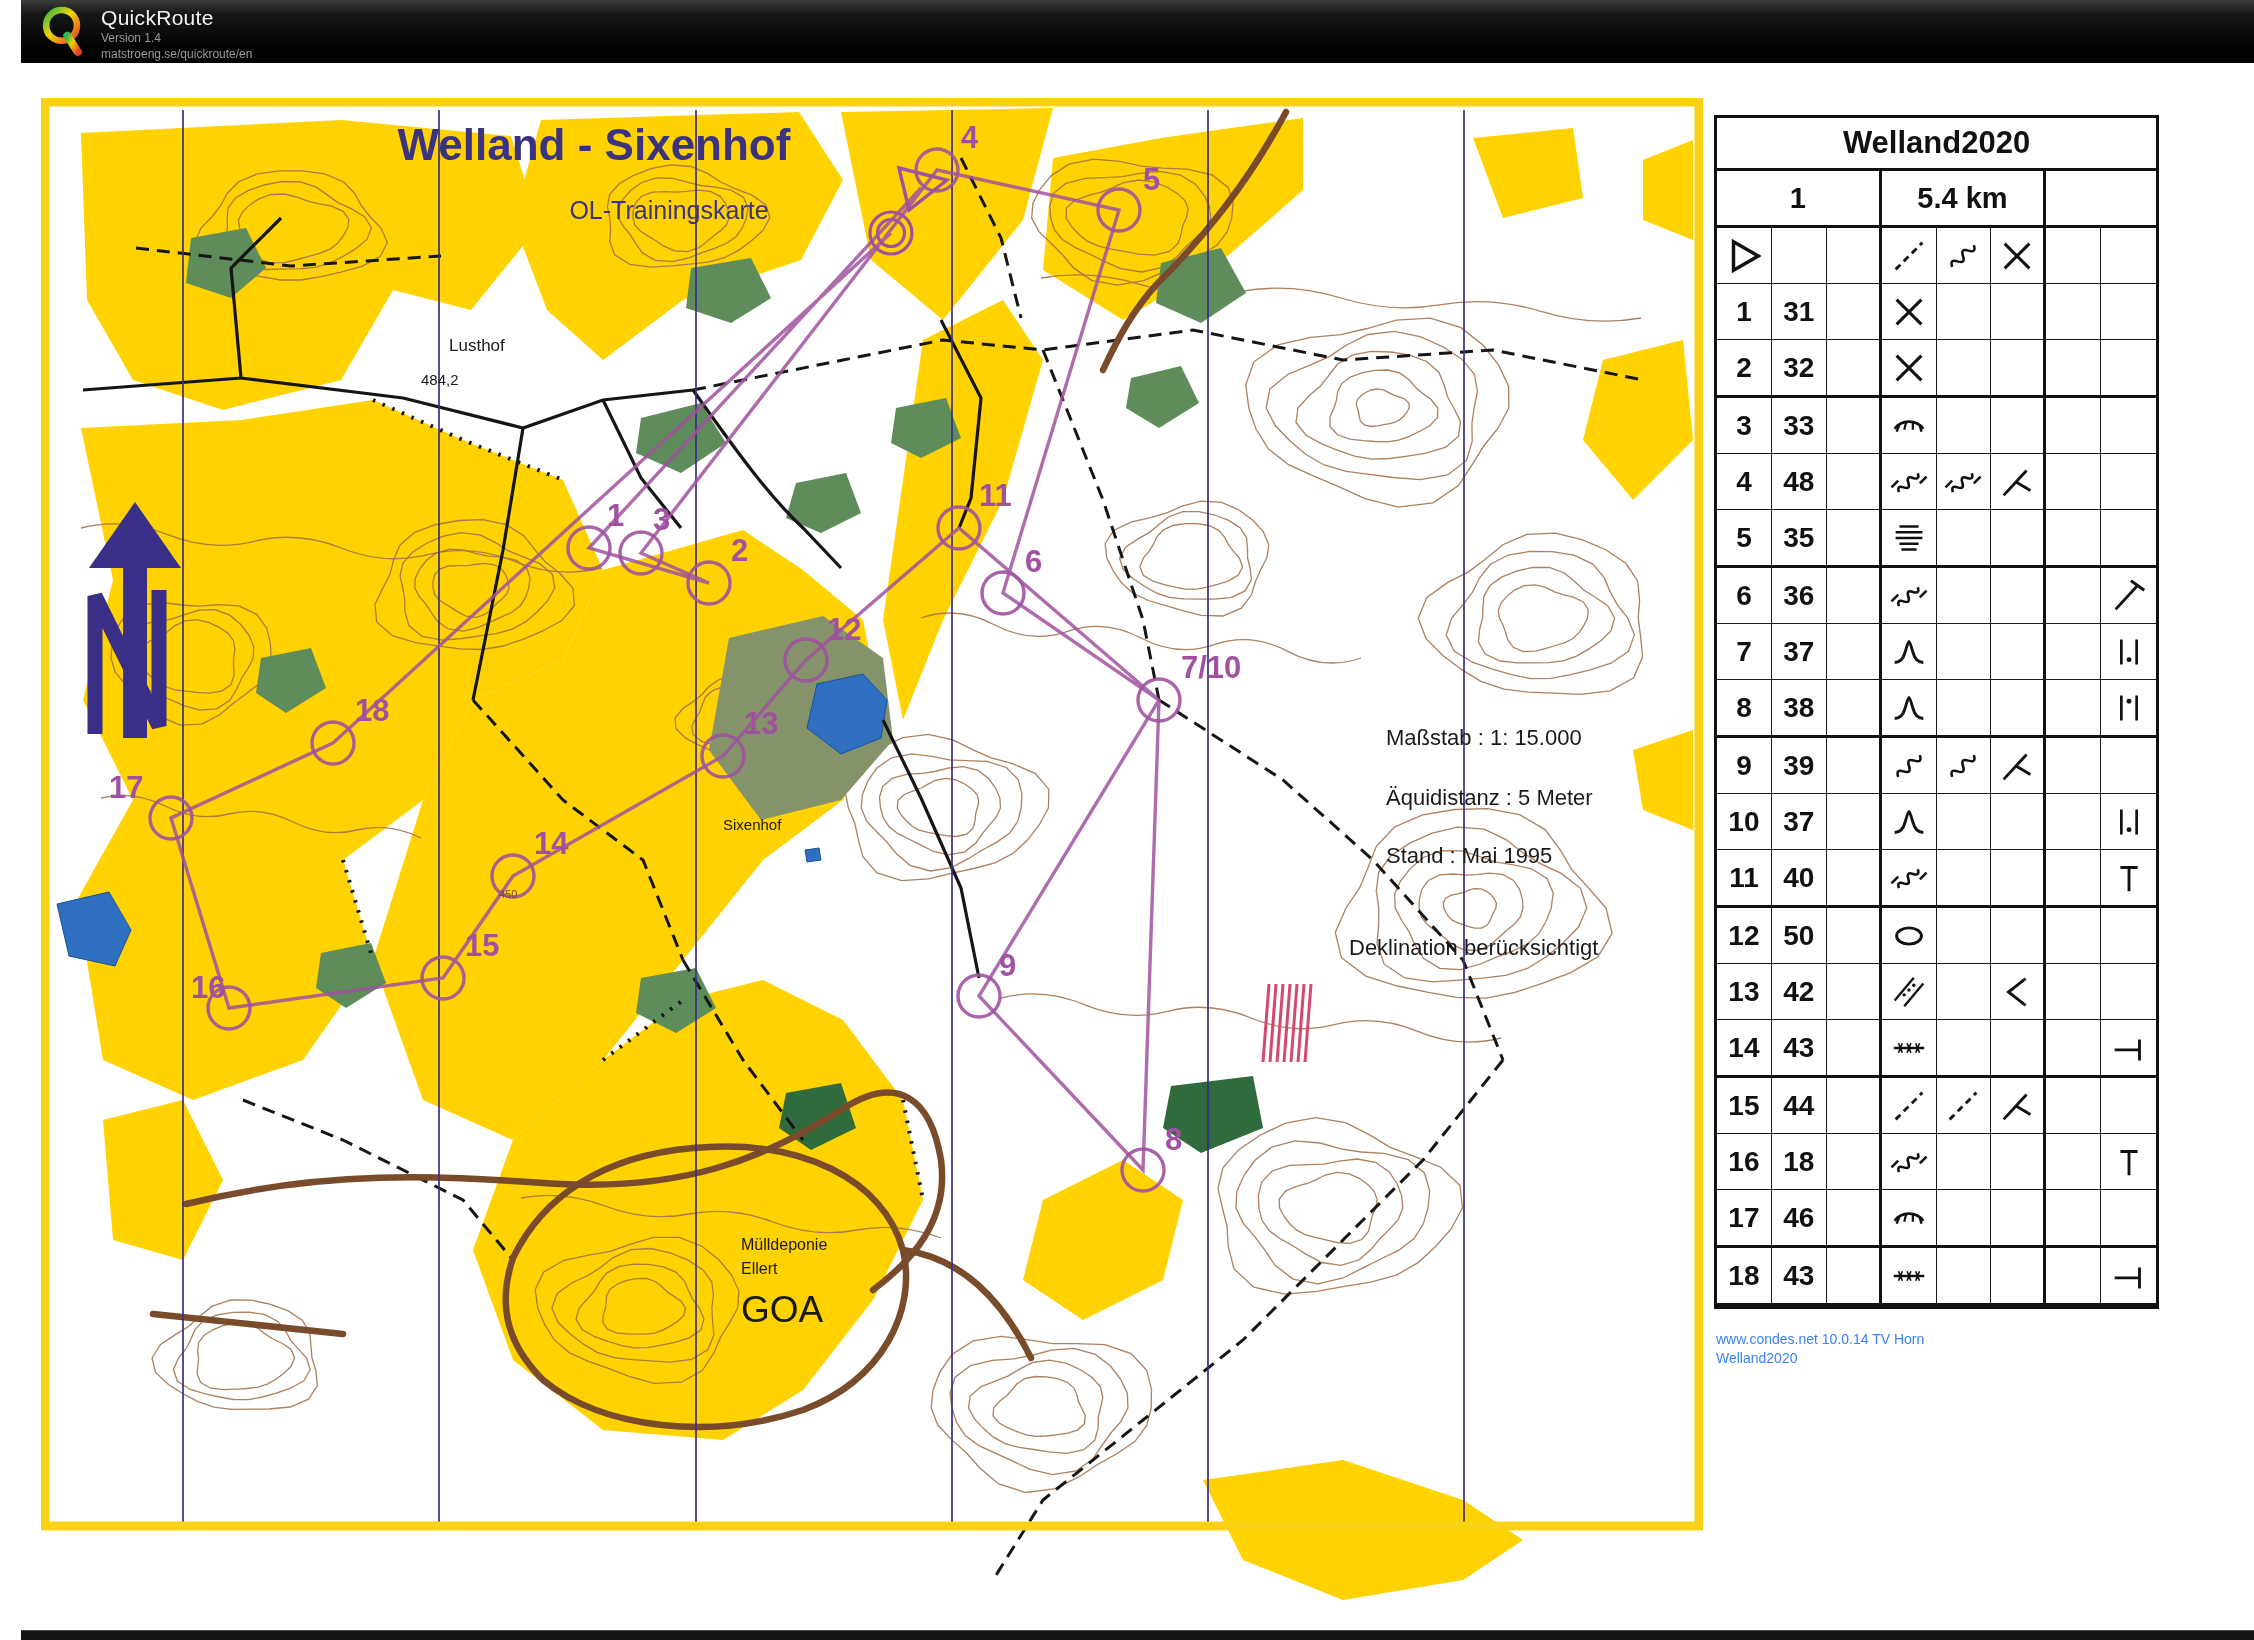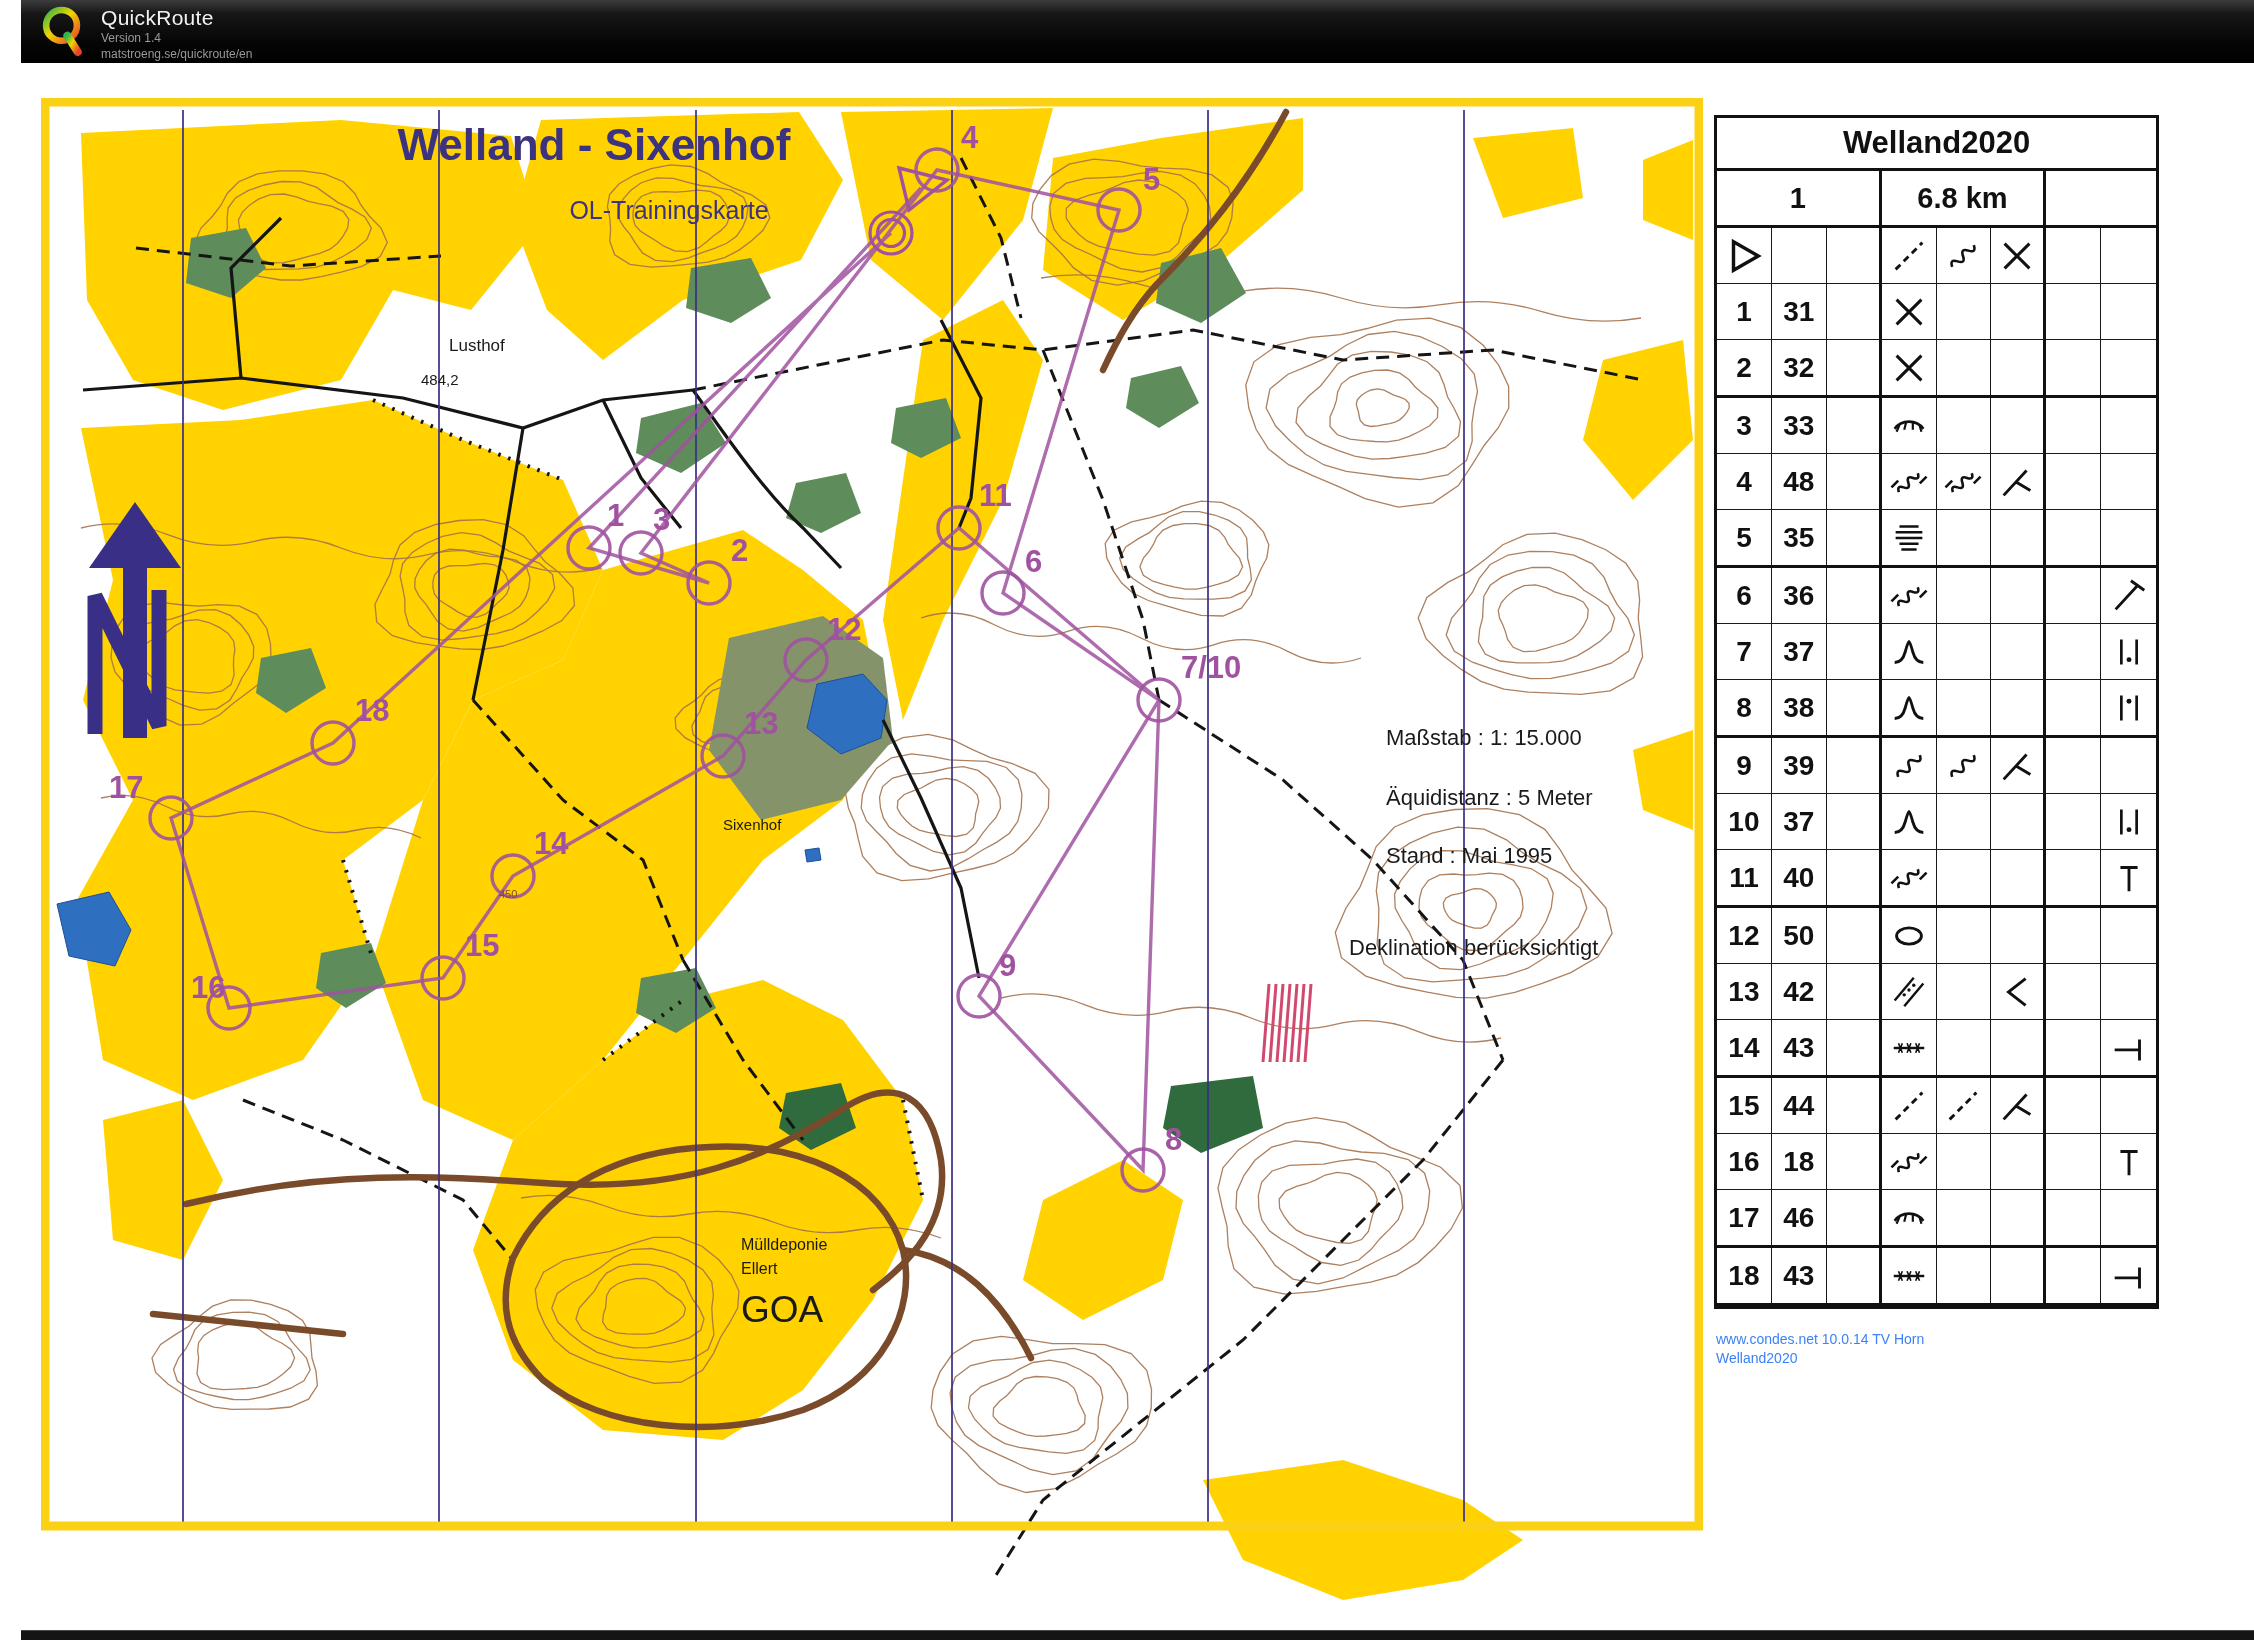--- a/index.html
+++ b/index.html
@@ -272,21 +272,21 @@
           <text x="1345" y="765" font-size="22" fill="#1a1a1a" font-weight="normal" text-anchor="start" letter-spacing="0">Stand : Mai 1995</text>
           <text x="1308" y="857" font-size="22" fill="#1a1a1a" font-weight="normal" text-anchor="start" letter-spacing="0">Deklination berücksichtigt</text>
         </g>
     </svg>
   </div>
 
   <div class="cd-sheet">
     <div class="cd-title">Welland2020</div>
     <div class="cd-sub">
       <div>1</div>
-      <div>6.8 km</div>
+      <div>5.4 km</div>
       <div></div>
     </div>
     <div id="cd-rows">
         <div class="cd-row">
           <div class="cd-cell">
             <svg class="glyph" viewBox="0 0 44 44">
               <path d="M11 7 L37 22 L11 37 Z" fill="none" stroke="#111" stroke-width="3.6"></path>
             </svg>
           </div>
           <div class="cd-cell">

